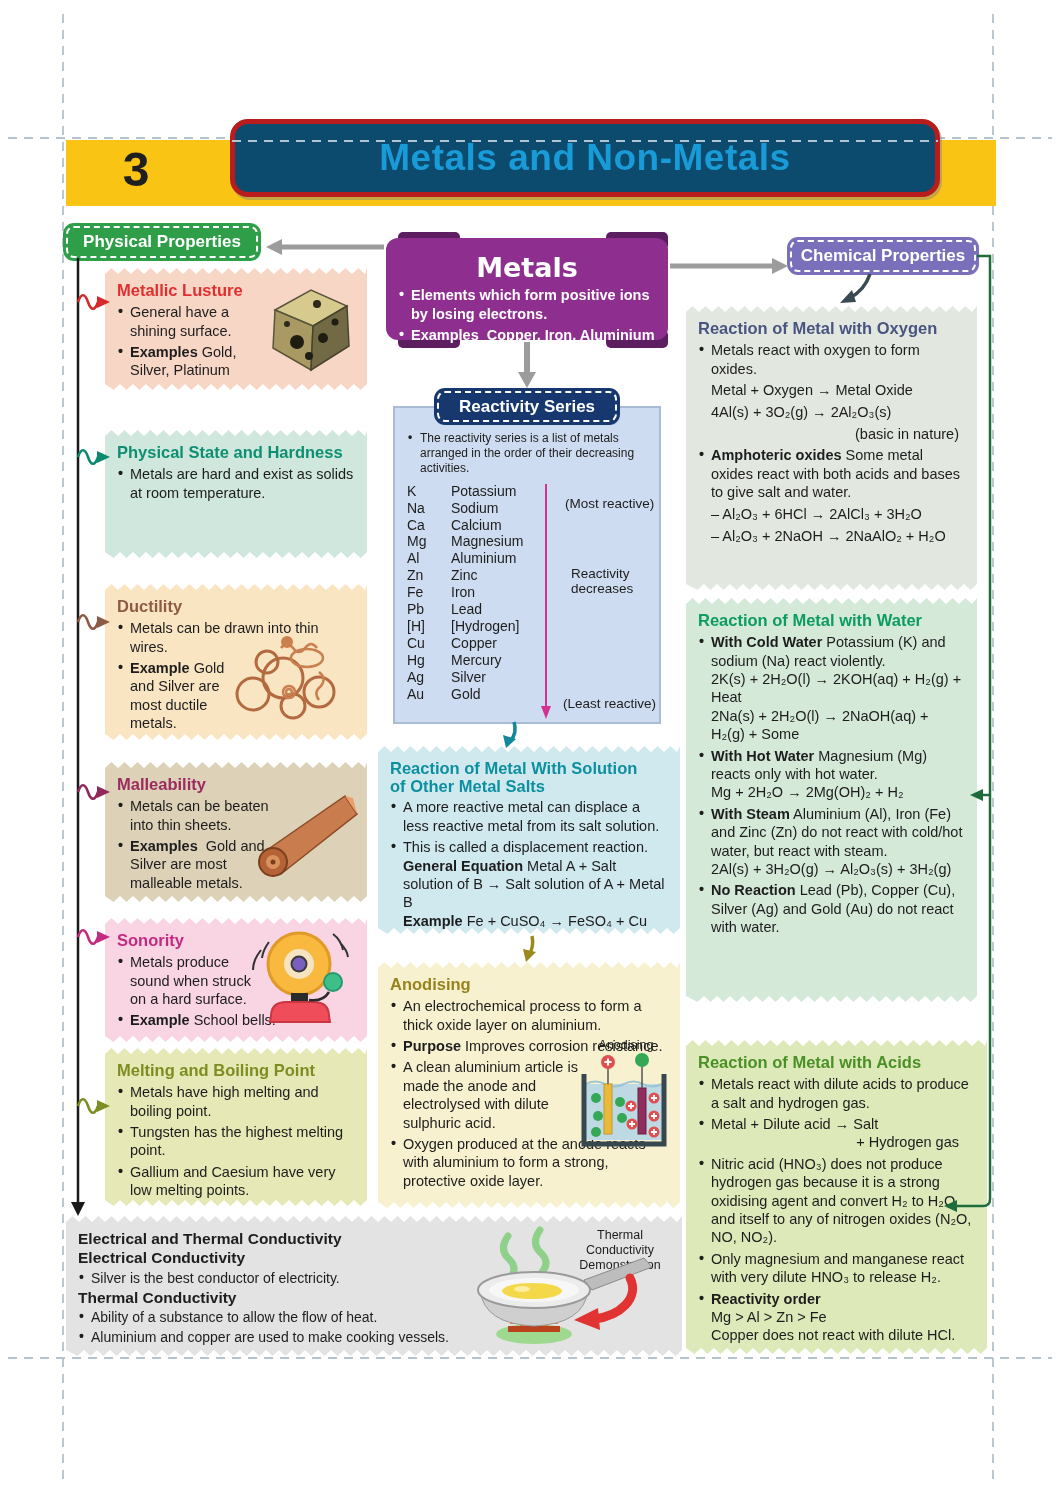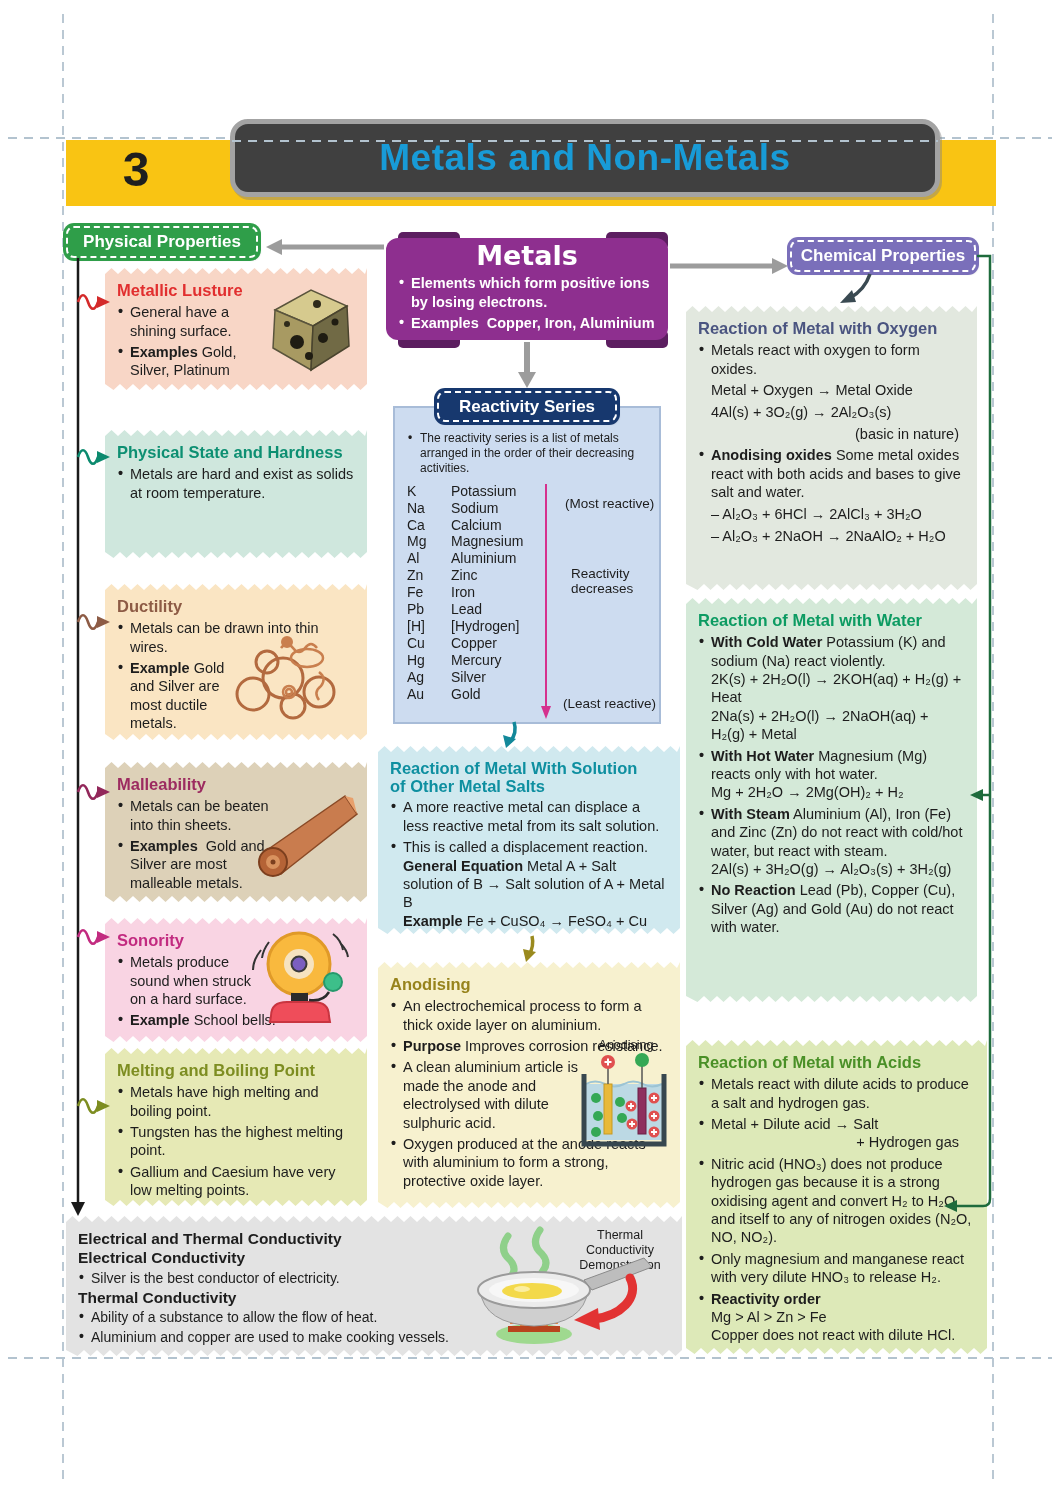--- a/index.html
+++ b/index.html
@@ -5,36 +5,36 @@
   html,body{margin:0;padding:0;background:#ffffff;}
   .poster{position:relative;width:1060px;height:1500px;background:#ffffff;overflow:hidden;
           font-family:"Liberation Sans",sans-serif;color:#1d1d1d;}
   svg.lines{position:absolute;left:0;top:0;pointer-events:none;}
   .bg-lines{z-index:1;}
   .overlay{z-index:50;}
   
   .banner{position:absolute;left:66px;top:140px;width:930px;height:66px;background:#f9c413;z-index:5;}
   .chapter-num{position:absolute;left:96px;top:142px;width:80px;text-align:center;
                font-size:48px;font-weight:bold;color:#1f1f1f;z-index:6;}
-  .title-box{position:absolute;left:230px;top:119px;width:710px;height:78px;background:#404040;
-             border:5px solid #a3a3a3;border-radius:18px;box-sizing:border-box;z-index:10;
+  .title-box{position:absolute;left:230px;top:119px;width:710px;height:78px;background:#0c4a6e;
+             border:5px solid #b91c1c;border-radius:18px;box-sizing:border-box;z-index:10;
              display:flex;align-items:center;justify-content:center;
              box-shadow:2px 3px 0 rgba(130,130,130,.45);}
   .title-box .t{font-size:37px;font-weight:bold;color:#189bd7;letter-spacing:.5px;}
   
   .badge{position:absolute;z-index:20;display:flex;align-items:center;justify-content:center;
          color:#fff;font-weight:bold;font-size:17px;border:2px dashed #fff;border-radius:8px;
          box-sizing:border-box;}
   .badge.green{background:#2f9e49;box-shadow:0 0 0 3px #2f9e49,2px 2px 2px rgba(0,0,0,.25);}
   .badge.purple{background:#7a6fba;box-shadow:0 0 0 3px #7a6fba,2px 2px 2px rgba(0,0,0,.25);}
   .badge.navy{background:#17386e;box-shadow:0 0 0 3px #17386e,2px 2px 2px rgba(0,0,0,.25);}
   
   .ear{position:absolute;width:62px;height:18px;background:#5c1e60;border-radius:5px;z-index:9;}
   .metals-box{position:absolute;left:386px;top:238px;width:282px;height:102px;background:#8e2f8f;
-              border-radius:12px;z-index:10;box-sizing:border-box;padding:4px 12px;color:#fff;}
+              border-radius:12px;z-index:10;box-sizing:border-box;padding:16px 12px;color:#fff;}
   .metals-box .mt{font-size:27px;font-weight:bold;text-align:center;line-height:1.05;margin-bottom:4px;
                   font-family:"DejaVu Sans",sans-serif;}
   .metals-box .bullet{color:#fff;font-weight:600;font-size:14.5px;}
   .metals-box .bullet::before{color:#fff;}
   
   .card{position:absolute;box-sizing:border-box;padding:13px 12px;z-index:10;}
   .h{font-weight:bold;font-size:16.5px;line-height:1.1;margin:0 0 4px 0;}
   .bullet{position:relative;padding-left:13px;font-size:14.5px;line-height:1.27;margin-top:3px;}
   .bullet::before{content:"\2022";position:absolute;left:1px;top:-1px;font-weight:bold;}
   .line{padding-left:13px;font-size:14.5px;line-height:1.3;margin-top:3px;}
@@ -309,32 +309,32 @@
     </svg>
   </div>
 
   <div class="card zz" style="left: 686px; top: 306px; width: 291px; height: 284px; background: rgb(226, 232, 223); clip-path: polygon(0px 6px, 6.5px 0px, 13px 6px, 19.5px 0px, 26px 6px, 32.5px 0px, 39px 6px, 45.5px 0px, 52px 6px, 58.5px 0px, 65px 6px, 71.5px 0px, 78px 6px, 84.5px 0px, 91px 6px, 97.5px 0px, 104px 6px, 110.5px 0px, 117px 6px, 123.5px 0px, 130px 6px, 136.5px 0px, 143px 6px, 149.5px 0px, 156px 6px, 162.5px 0px, 169px 6px, 175.5px 0px, 182px 6px, 188.5px 0px, 195px 6px, 201.5px 0px, 208px 6px, 214.5px 0px, 221px 6px, 227.5px 0px, 234px 6px, 240.5px 0px, 247px 6px, 253.5px 0px, 260px 6px, 266.5px 0px, 273px 6px, 279.5px 0px, 286px 6px, 291px 0px, 291px 6px, 291px 278px, 291px 278px, 284.5px 284px, 278px 278px, 271.5px 284px, 265px 278px, 258.5px 284px, 252px 278px, 245.5px 284px, 239px 278px, 232.5px 284px, 226px 278px, 219.5px 284px, 213px 278px, 206.5px 284px, 200px 278px, 193.5px 284px, 187px 278px, 180.5px 284px, 174px 278px, 167.5px 284px, 161px 278px, 154.5px 284px, 148px 278px, 141.5px 284px, 135px 278px, 128.5px 284px, 122px 278px, 115.5px 284px, 109px 278px, 102.5px 284px, 96px 278px, 89.5px 284px, 83px 278px, 76.5px 284px, 70px 278px, 63.5px 284px, 57px 278px, 50.5px 284px, 44px 278px, 37.5px 284px, 31px 278px, 24.5px 284px, 18px 278px, 11.5px 284px, 0px 278px);">
     <div class="h" style="color:#4a5480">Reaction of Metal with Oxygen</div>
     <div class="bullet"><span>Metals react with oxygen to form oxides.</span></div>
     <div class="line">Metal + Oxygen → Metal Oxide</div>
     <div class="line">4Al(s) + 3O₂(g) → 2Al₂O₃(s)</div>
     <div class="line" style="text-align:right;padding-right:6px">(basic in nature)</div>
     <div class="bullet">
-      <span class="b">Anodising oxides</span> <span>Some metal oxides react with both acids and bases to give salt and water.</span>
+      <span class="b">Amphoteric oxides</span> <span>Some metal oxides react with both acids and bases to give salt and water.</span>
     </div>
     <div class="line">– Al₂O₃ + 6HCl → 2AlCl₃  + 3H₂O</div>
     <div class="line">– Al₂O₃ + 2NaOH → 2NaAlO₂ + H₂O</div>
   </div>
 
   <div class="card zz" style="left: 686px; top: 598px; width: 291px; height: 404px; background: rgb(212, 233, 216); clip-path: polygon(0px 6px, 6.5px 0px, 13px 6px, 19.5px 0px, 26px 6px, 32.5px 0px, 39px 6px, 45.5px 0px, 52px 6px, 58.5px 0px, 65px 6px, 71.5px 0px, 78px 6px, 84.5px 0px, 91px 6px, 97.5px 0px, 104px 6px, 110.5px 0px, 117px 6px, 123.5px 0px, 130px 6px, 136.5px 0px, 143px 6px, 149.5px 0px, 156px 6px, 162.5px 0px, 169px 6px, 175.5px 0px, 182px 6px, 188.5px 0px, 195px 6px, 201.5px 0px, 208px 6px, 214.5px 0px, 221px 6px, 227.5px 0px, 234px 6px, 240.5px 0px, 247px 6px, 253.5px 0px, 260px 6px, 266.5px 0px, 273px 6px, 279.5px 0px, 286px 6px, 291px 0px, 291px 6px, 291px 398px, 291px 398px, 284.5px 404px, 278px 398px, 271.5px 404px, 265px 398px, 258.5px 404px, 252px 398px, 245.5px 404px, 239px 398px, 232.5px 404px, 226px 398px, 219.5px 404px, 213px 398px, 206.5px 404px, 200px 398px, 193.5px 404px, 187px 398px, 180.5px 404px, 174px 398px, 167.5px 404px, 161px 398px, 154.5px 404px, 148px 398px, 141.5px 404px, 135px 398px, 128.5px 404px, 122px 398px, 115.5px 404px, 109px 398px, 102.5px 404px, 96px 398px, 89.5px 404px, 83px 398px, 76.5px 404px, 70px 398px, 63.5px 404px, 57px 398px, 50.5px 404px, 44px 398px, 37.5px 404px, 31px 398px, 24.5px 404px, 18px 398px, 11.5px 404px, 0px 398px);">
     <div class="h" style="color:#0c9b62">Reaction of Metal with Water</div>
     <div class="bullet">
       <span class="b">With Cold Water</span> <span>Potassium (K) and sodium (Na) react violently.</span><br>
       <span>2K(s) + 2H₂O(l) → 2KOH(aq) + H₂(g) + Heat</span><br>
-      <span>2Na(s) + 2H₂O(l) → 2NaOH(aq) + H₂(g) + Metal</span>
+      <span>2Na(s) + 2H₂O(l) → 2NaOH(aq) + H₂(g) + Some</span>
     </div>
     <div class="bullet">
       <span class="b">With Hot Water</span> <span>Magnesium (Mg) reacts only with hot water.</span><br>
       <span>Mg + 2H₂O → 2Mg(OH)₂ + H₂</span>
     </div>
     <div class="bullet">
       <span class="b">With Steam</span> <span>Aluminium (Al), Iron (Fe) and Zinc (Zn) do not react with cold/hot water, but react with steam.</span><br>
       <span>2Al(s) + 3H₂O(g) → Al₂O₃(s) + 3H₂(g)</span>
     </div>
     <div class="bullet">

